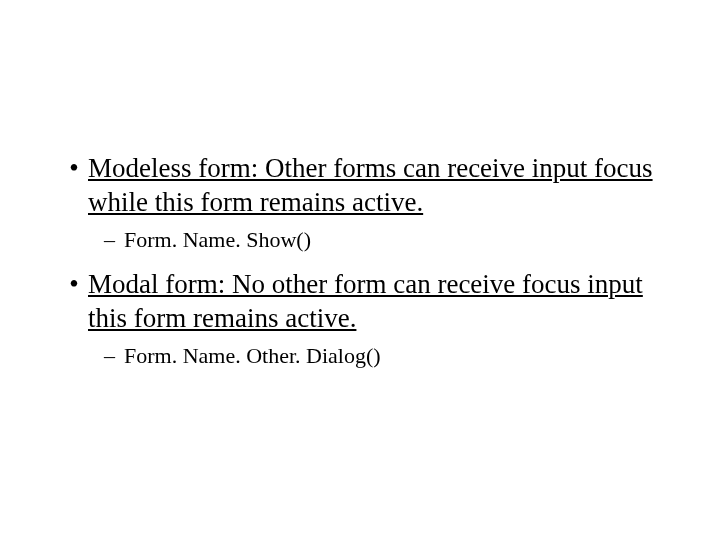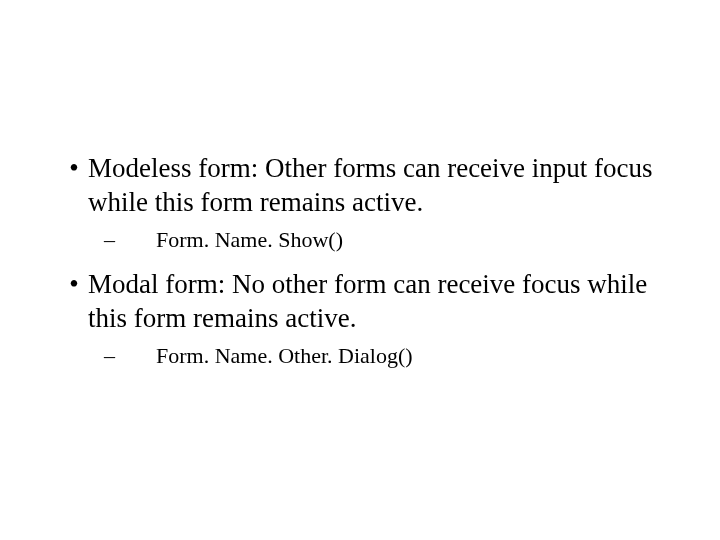--- a/index.html
+++ b/index.html
@@ -22,55 +22,55 @@
       line-height: 1.25;
       margin-top: 2px;
     }
     .bullet-dot {
       width: 28px;
       flex-shrink: 0;
       text-align: center;
     }
     .bullet-text {
       flex: 1;
+      text-decoration: underline;
     }
     .sub-item {
       display: flex;
       align-items: flex-start;
       font-size: 22px;
       line-height: 1.3;
       margin-left: 44px;
       margin-top: 6px;
       margin-bottom: 14px;
     }
     .sub-dash {
       width: 20px;
       flex-shrink: 0;
     }
     .sub-text {
       flex: 1;
-      margin-left: 32px;
     }
   </style>
 </head>
 <body>
 
 <div class="slide">
 
   <div class="bullet-item">
     <span class="bullet-dot">•</span>
     <span class="bullet-text">Modeless form: Other forms can receive input focus while this form remains active.</span>
   </div>
   <div class="sub-item">
     <span class="sub-dash">–</span>
     <span class="sub-text">Form. Name. Show()</span>
   </div>
 
   <div class="bullet-item">
     <span class="bullet-dot">•</span>
-    <span class="bullet-text">Modal form: No other form can receive focus while this form remains active.</span>
+    <span class="bullet-text">Modal form: No other form can receive focus input this form remains active.</span>
   </div>
   <div class="sub-item">
     <span class="sub-dash">–</span>
     <span class="sub-text">Form. Name. Other. Dialog()</span>
   </div>
 
 </div>
 
 </body></html>

